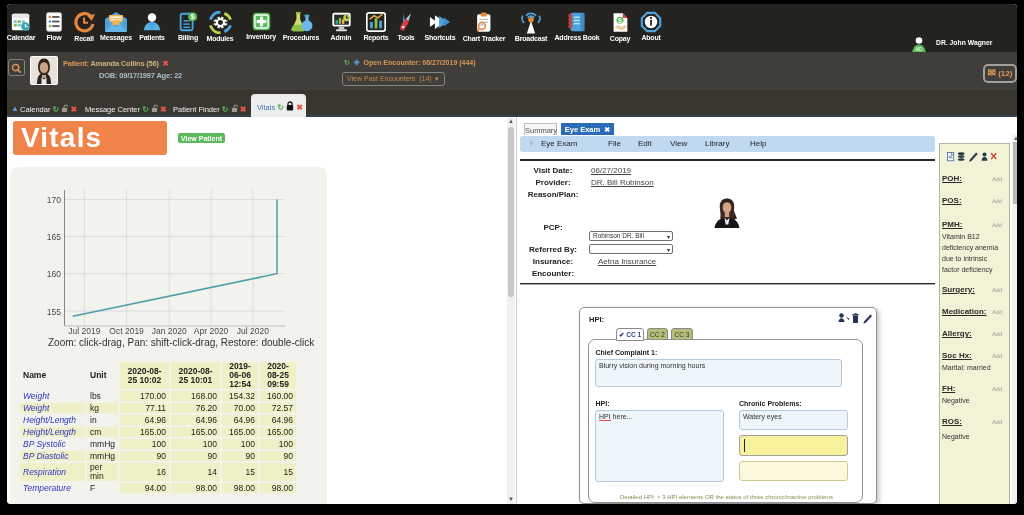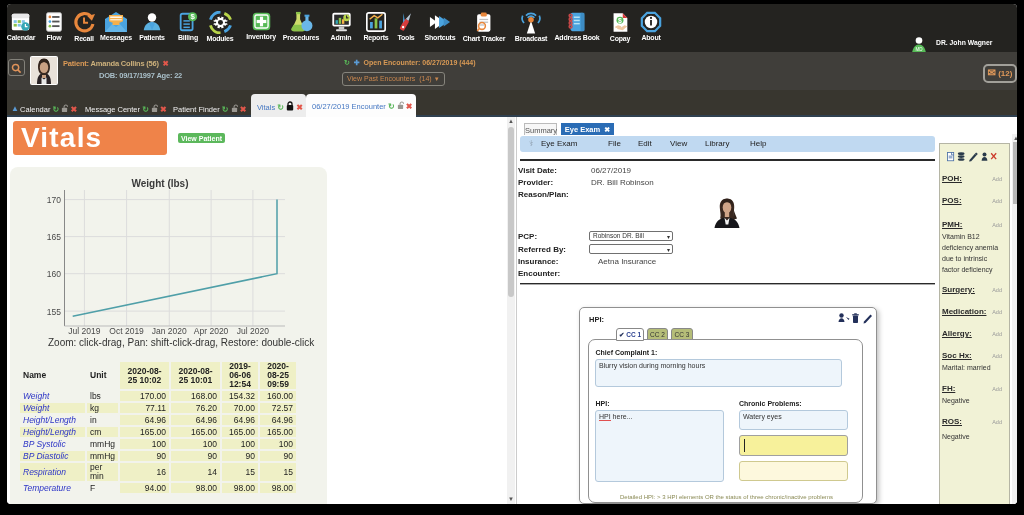--- a/index.html
+++ b/index.html
@@ -52,22 +52,22 @@
 #lsb .thumb { position:absolute; top:10px; left:1px; width:6px; height:170px; background:#c8c8c8; border-radius:3px; }
 .sbarrow { position:absolute; left:0; width:8px; height:9px; font-size:6px; color:#555; text-align:center; line-height:9px; }
 
 #rpanel { position:absolute; left:509px; top:0; width:501px; height:387px; background:#fff; border-left:1px solid #ccc; }
 .rtab { position:absolute; top:6px; height:12px; font-size:7.5px; padding:2px 0 0 0; text-align:center; }
 #rtabsum { left:7px; width:33px; background:#f7f7f7; border:1px solid #bbb; border-bottom:none; color:#555; }
 #rtabeye { left:44px; width:53px; background:#2a6cb5; color:#fff; font-weight:bold; }
 #menubar { position:absolute; left:3px; top:19px; width:415px; height:16px; background:#c0d9f1; border-radius:3px; font-size:8px; color:#222; }
 .mitem { position:absolute; top:3px; }
 #hr1 { position:absolute; left:3px; top:42px; width:415px; height:1.5px; background:#2a2a2a; }
-.flabel { position:absolute; font-size:8px; font-weight:bold; color:#222; text-align:left; width:70px; }
-.fvalue { position:absolute; font-size:8px; color:#444; }
+.flabel { position:absolute; font-size:8px; font-weight:bold; color:#222; text-align:center; width:70px; }
+.fvalue { position:absolute; font-size:8px; color:#444;text-decoration:underline; }
 .fsel { position:absolute; left:72px; width:84px; height:10px; border:1px solid #707070; border-radius:2px; background:#fff; font-size:6.5px; color:#333; padding-left:3px; line-height:8px; }
 .fsel .arr { position:absolute; right:2px; top:1px; font-size:6px; color:#333; }
 #hr2 { position:absolute; left:3px; top:166px; width:415px; height:2px; background:#2a2a2a; border-bottom:1px solid #aaa; }
 
 #hpipanel { position:absolute; left:62px; top:190px; width:298px; height:197px; background:#fff; border:1px solid #909090; border-radius:5px; box-shadow:2px 2px 5px rgba(0,0,0,0.25); }
 #hpipanel .hlab { position:absolute; left:9px; top:7px; font-size:7.5px; font-weight:bold; color:#222; }
 .cctab { position:absolute; top:20px; height:12px; font-size:6.5px; padding:2px 4px 0 4px; border:1px solid #888; border-radius:3px 3px 0 0; }
 #cc1 { left:36px; width:28px; background:#fff; color:#2a3f8f; font-weight:bold; z-index:3; height:13px; text-align:center; padding:2px 0 0 0; }
 #cc2 { left:67px; width:21px; background:#b5bd78; color:#333; text-align:center; padding:2px 0 0 0; }
 #cc3 { left:91px; width:22px; background:#b5bd78; color:#333; text-align:center; padding:2px 0 0 0; }
@@ -341,31 +341,26 @@
             <rect x="1" y="4" width="6" height="5" rx="1" fill="#9a9892"></rect>
           </svg> <span class="tico redx">✖</span></div>
     <div class="dtab" style="left:166px">Patient Finder <span class="tico grn">↻</span> <svg width="7" height="9" viewBox="0 0 8 10" style="vertical-align:-1px">
             <path d="M2 4 V3 a2 2 0 0 1 4 0" fill="none" stroke="#9a9892" stroke-width="1.2" transform="translate(1.5,0)"></path>
             <rect x="1" y="4" width="6" height="5" rx="1" fill="#9a9892"></rect>
           </svg> <span class="tico redx">✖</span></div>
     <div class="atab" style="left:244px;width:55px;background:#ededed;z-index:5">Vitals <span class="tico grn">↻</span> <svg width="8" height="10" viewBox="0 0 8 10" style="vertical-align:-1px">
             <path d="M2 4.5 V3 a2 2 0 0 1 4 0 V4.5" fill="none" stroke="#111" stroke-width="1.3"></path>
             <rect x="0.8" y="4" width="6.4" height="5.5" rx="1" fill="#111"></rect>
           </svg> <span class="tico redx">✖</span></div>
-    <div class="atab" style="left:299px;width:110px;background:#fdfdfd;z-index:5">06/27/2019 Encounter <span class="tico grn">↻</span> <svg width="7" height="9" viewBox="0 0 8 10" style="vertical-align:-1px">
-            <path d="M2 4 V3 a2 2 0 0 1 4 0" fill="none" stroke="#9a9892" stroke-width="1.2" transform="translate(1.5,0)"></path>
-            <rect x="1" y="4" width="6" height="5" rx="1" fill="#9a9892"></rect>
-          </svg> <span class="tico redx">✖</span></div>
   </div>
   <div id="tabline"></div>
   <div id="content">
     <div id="vitalsbox">Vitals</div>
     <div id="viewpat">View Patient</div>
     <div id="chartbox">
-      <div id="charttitle">Weight (lbs)</div>
       <svg width="300" height="172" viewBox="0 0 300 172" style="position:absolute;left:0;top:0">
         <g stroke="#dcdcdc" stroke-width="1">
           <line x1="74.4" y1="23" x2="74.4" y2="159"></line>
           <line x1="116.6" y1="23" x2="116.6" y2="159"></line>
           <line x1="159.3" y1="23" x2="159.3" y2="159"></line>
           <line x1="201.1" y1="23" x2="201.1" y2="159"></line>
           <line x1="242.9" y1="23" x2="242.9" y2="159"></line>
           <line x1="54.5" y1="32.6" x2="275" y2="32.6"></line>
           <line x1="54.5" y1="69.6" x2="275" y2="69.6"></line>
           <line x1="54.5" y1="106.7" x2="275" y2="106.7"></line>
@@ -489,21 +484,21 @@
       <div class="flabel" style="left:1px;top:73px">Reason/Plan:</div>
       <svg width="32" height="31" viewBox="0 0 32 31" style="position:absolute;left:194px;top:80px">
             <path d="M16 1.5 C10.5 1.5 8.5 5.5 8.8 10.5 C9 14.5 10.2 18 9.2 21.5 L13 23 H19 L23.5 22.5 C22 18 23 14.5 23.2 10.5 C23.5 5.5 21.5 1.5 16 1.5 Z" fill="#3a2820"></path>
             <path d="M22.5 12 C23.5 16 25 19 26 21.5 L22 23 Z" fill="#32231c"></path>
             <ellipse cx="16" cy="10.5" rx="4.3" ry="5.8" fill="#cfa488"></ellipse>
             <path d="M16 1.8 C11.5 1.8 9.8 5 10.2 9.2 C11 6.2 13.2 5.2 16 5.2 C18.8 5.2 21 6.2 21.8 9.2 C22.2 5 20.5 1.8 16 1.8 Z" fill="#2f211a"></path>
             <rect x="13.8" y="14.5" width="4.4" height="5.5" fill="#cfa488"></rect>
             <path d="M3.5 31 C4.5 24.5 9 21.3 13.5 20.8 L16 23.5 L18.5 20.8 C23 21.3 27.5 24.5 28.5 31 Z" fill="#16161a"></path>
             <path d="M13.5 20.8 L16 23.5 L18.5 20.8 L17.3 27.5 H14.7 Z" fill="#f2f2f2"></path>
           </svg>
-      <div class="flabel" style="left:1px;top:115px">PCP:</div>
+      <div class="flabel" style="left:1px;top:106px">PCP:</div>
       <div class="fsel" style="top:114px">Robinson DR. Bill<span class="arr">▾</span></div>
       <div class="flabel" style="left:1px;top:127.5px">Referred By:</div>
       <div class="fsel" style="top:126.5px">
             <span class="arr">▾</span>
           </div>
       <div class="flabel" style="left:1px;top:140px">Insurance:</div>
           <div class="fvalue" style="left:81px;top:140px">Aetna Insurance</div>
       <div class="flabel" style="left:1px;top:152px">Encounter:</div>
       <div id="hr2"></div>
       <div id="hpipanel">

